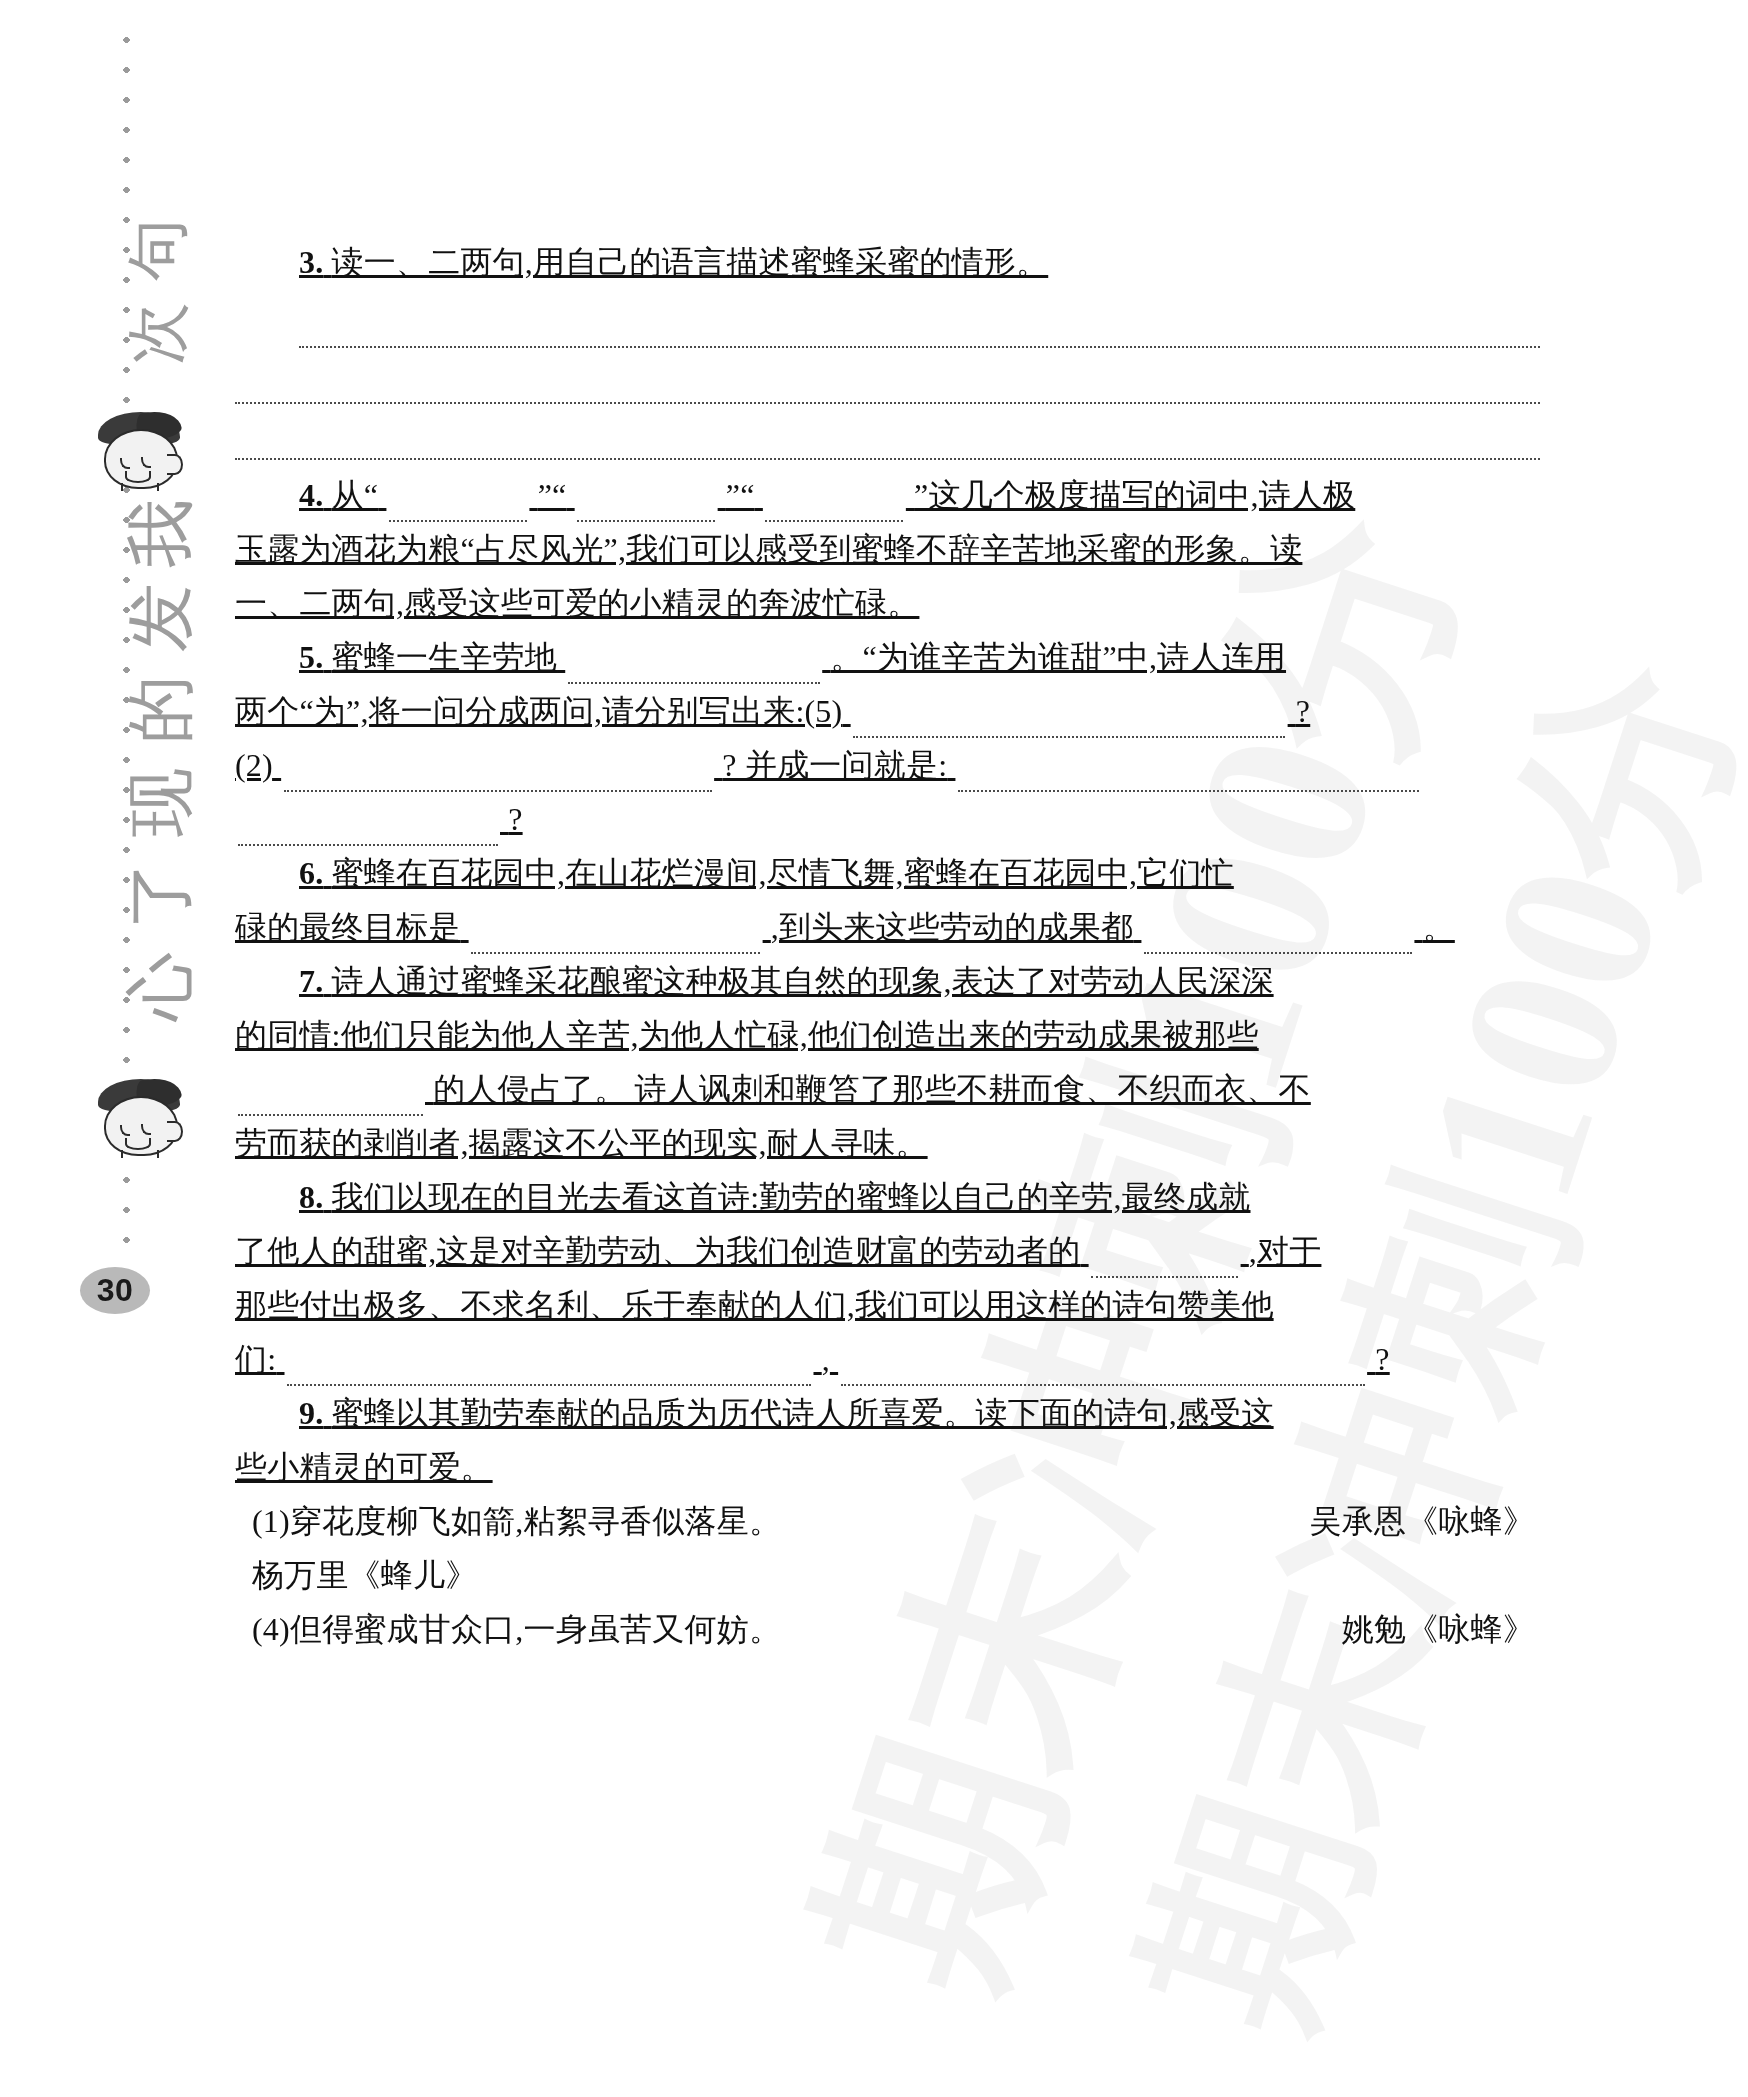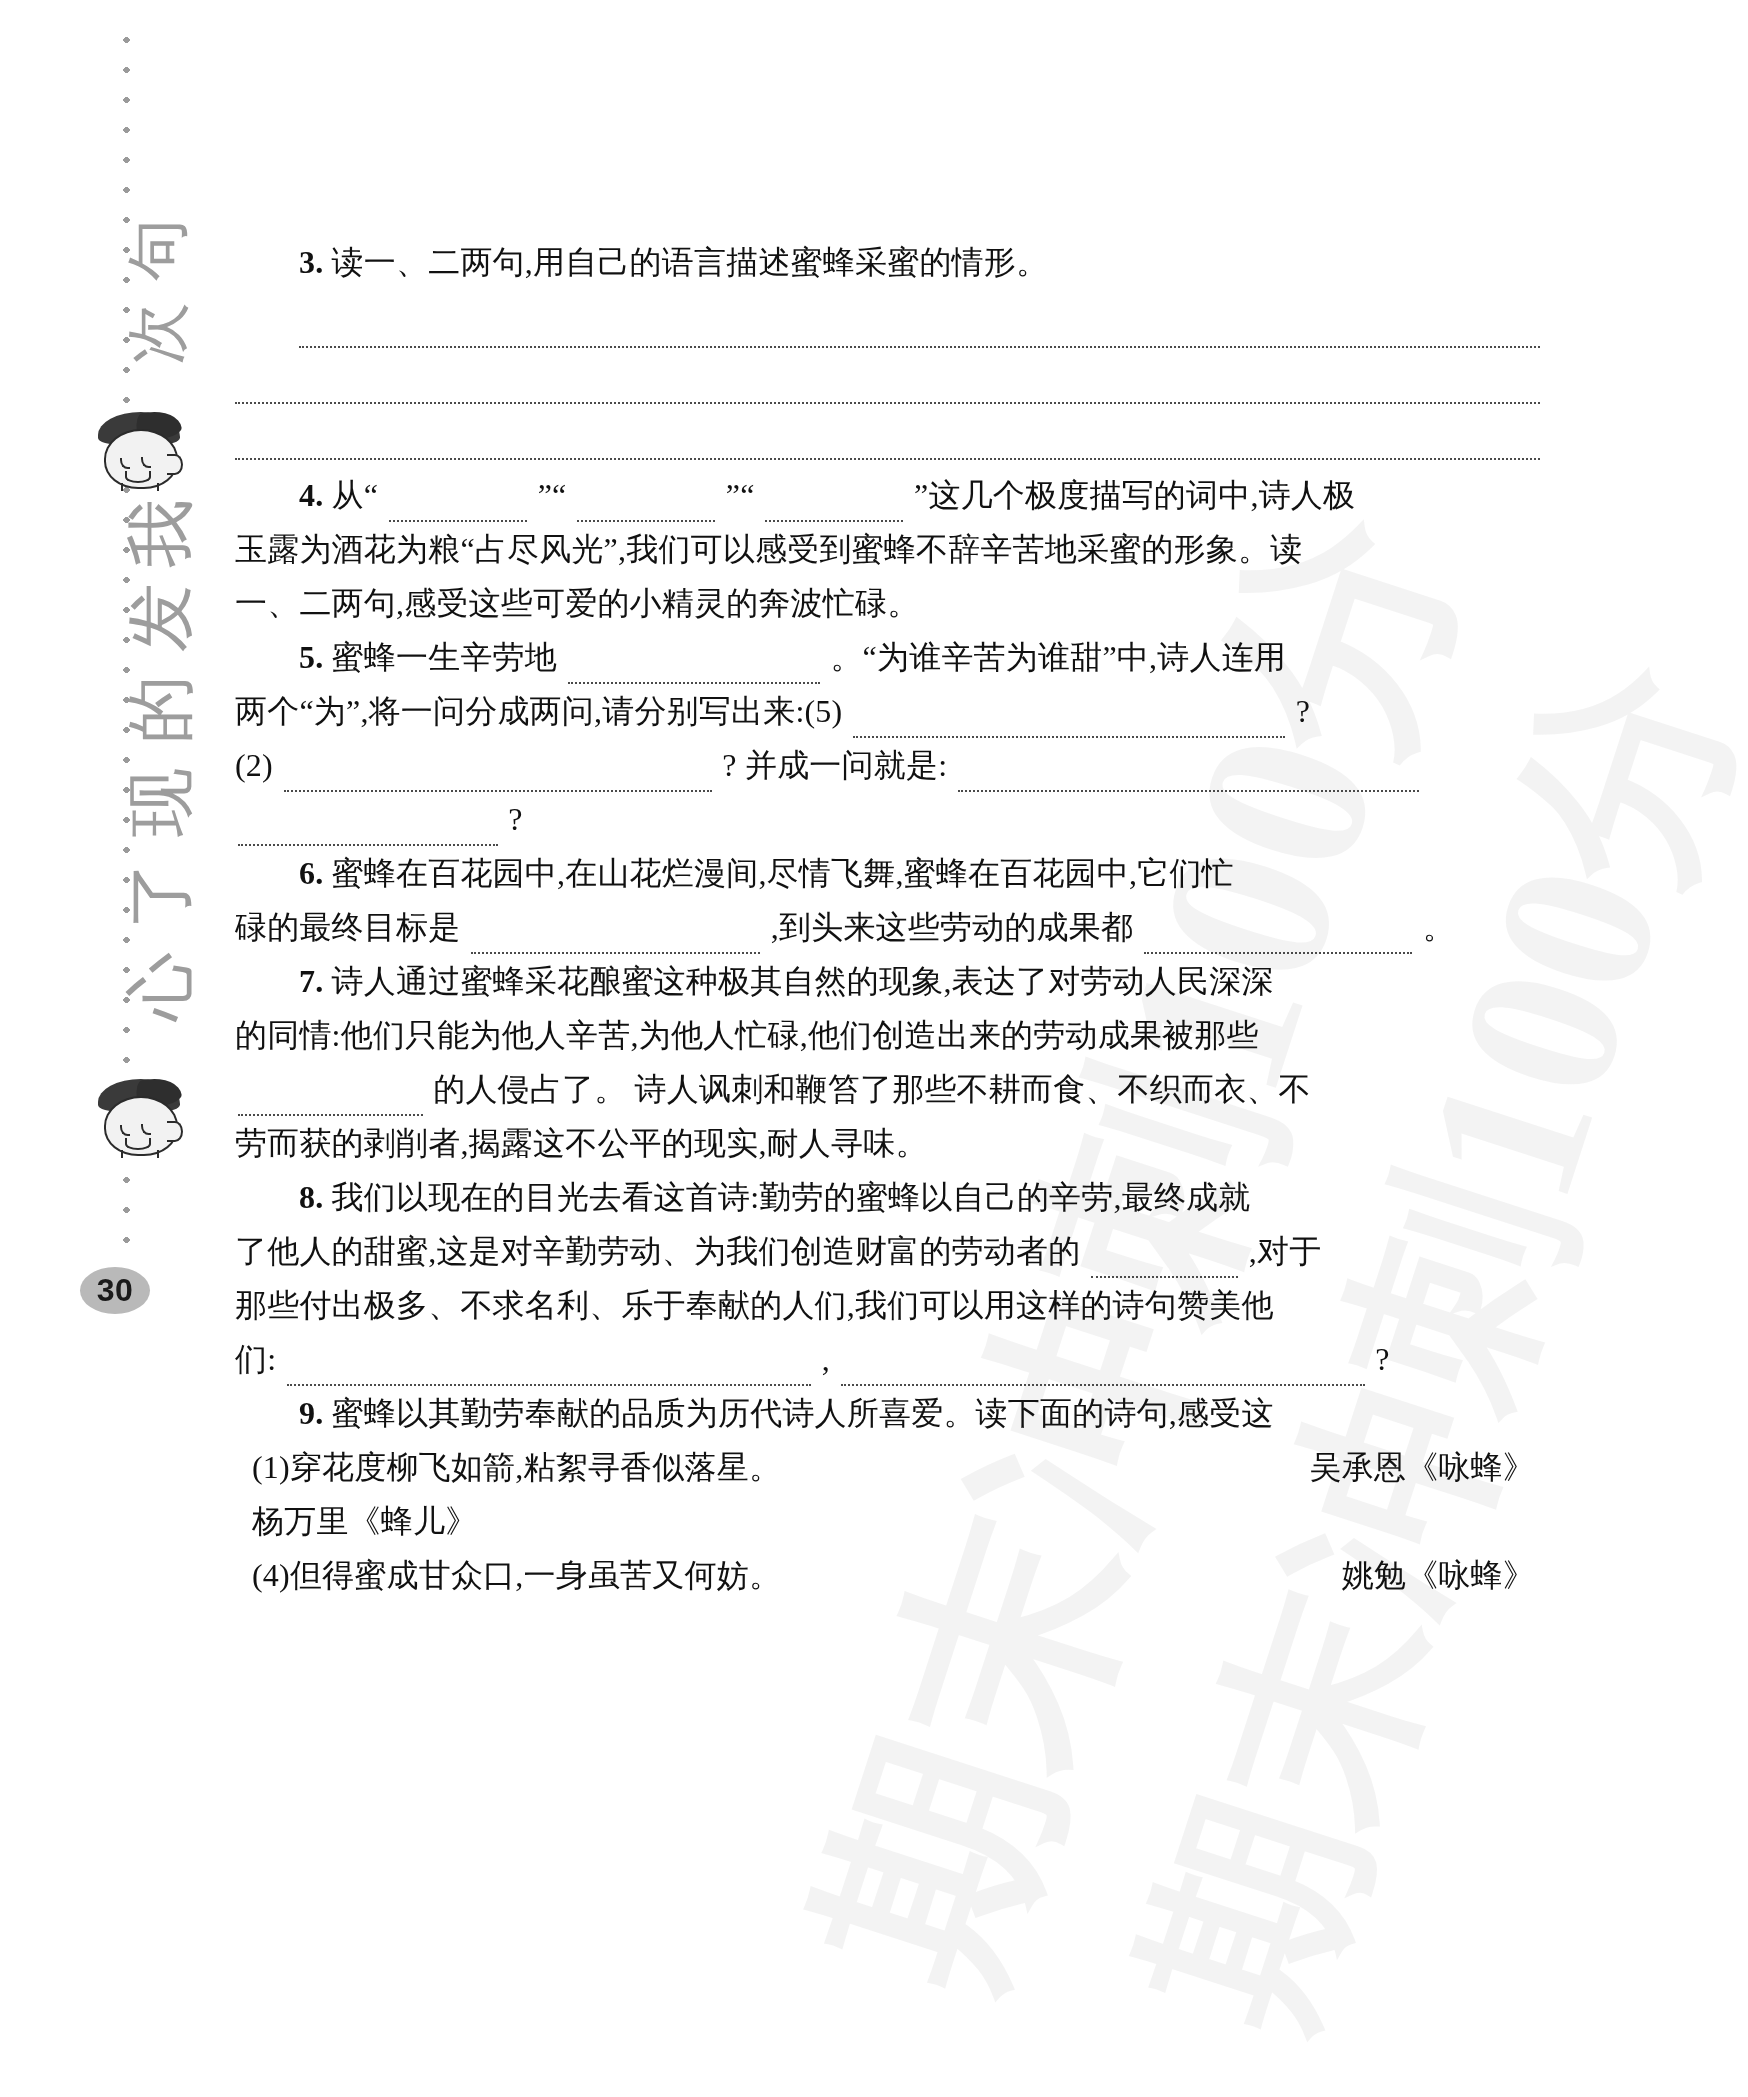--- a/index.html
+++ b/index.html
@@ -137,20 +137,21 @@
     font-size: 32px;
     line-height: 54px;
     color: #111;
     letter-spacing: 0.2px;
   }
   .q {
     position: relative;
     margin: 0 0 0 0;
     text-align: justify;
     text-justify: inter-character;
+    text-decoration: underline;
   }
   .q .num {
     font-family: "Liberation Serif", serif;
     font-weight: bold;
   }
   .indent { padding-left: 64px; text-indent: 0; }
   .qline { display: block; }
 
   
   .blank {
@@ -325,20 +326,21 @@
         <span class="blank" style="width:524px;"></span>
         <span>?</span>
       </div>
     </div>
 
     <div class="q">
       <div class="qline indent">
         <span class="num">9.</span>
         <span>蜜蜂以其勤劳奉献的品质为历代诗人所喜爱。读下面的诗句,感受这</span>
       </div>
+      <div class="qline">些小精灵的可爱。</div>
     </div>
 
     <div class="poem-row">
       <span class="text">
         <span>(1)</span><span>穿花度柳飞如箭,粘絮寻香似落星。</span>
       </span>
       <span class="src">吴承恩《咏蜂》</span>
     </div>
     <div class="poem-row">
       <span class="src">杨万里《蜂儿》</span>

